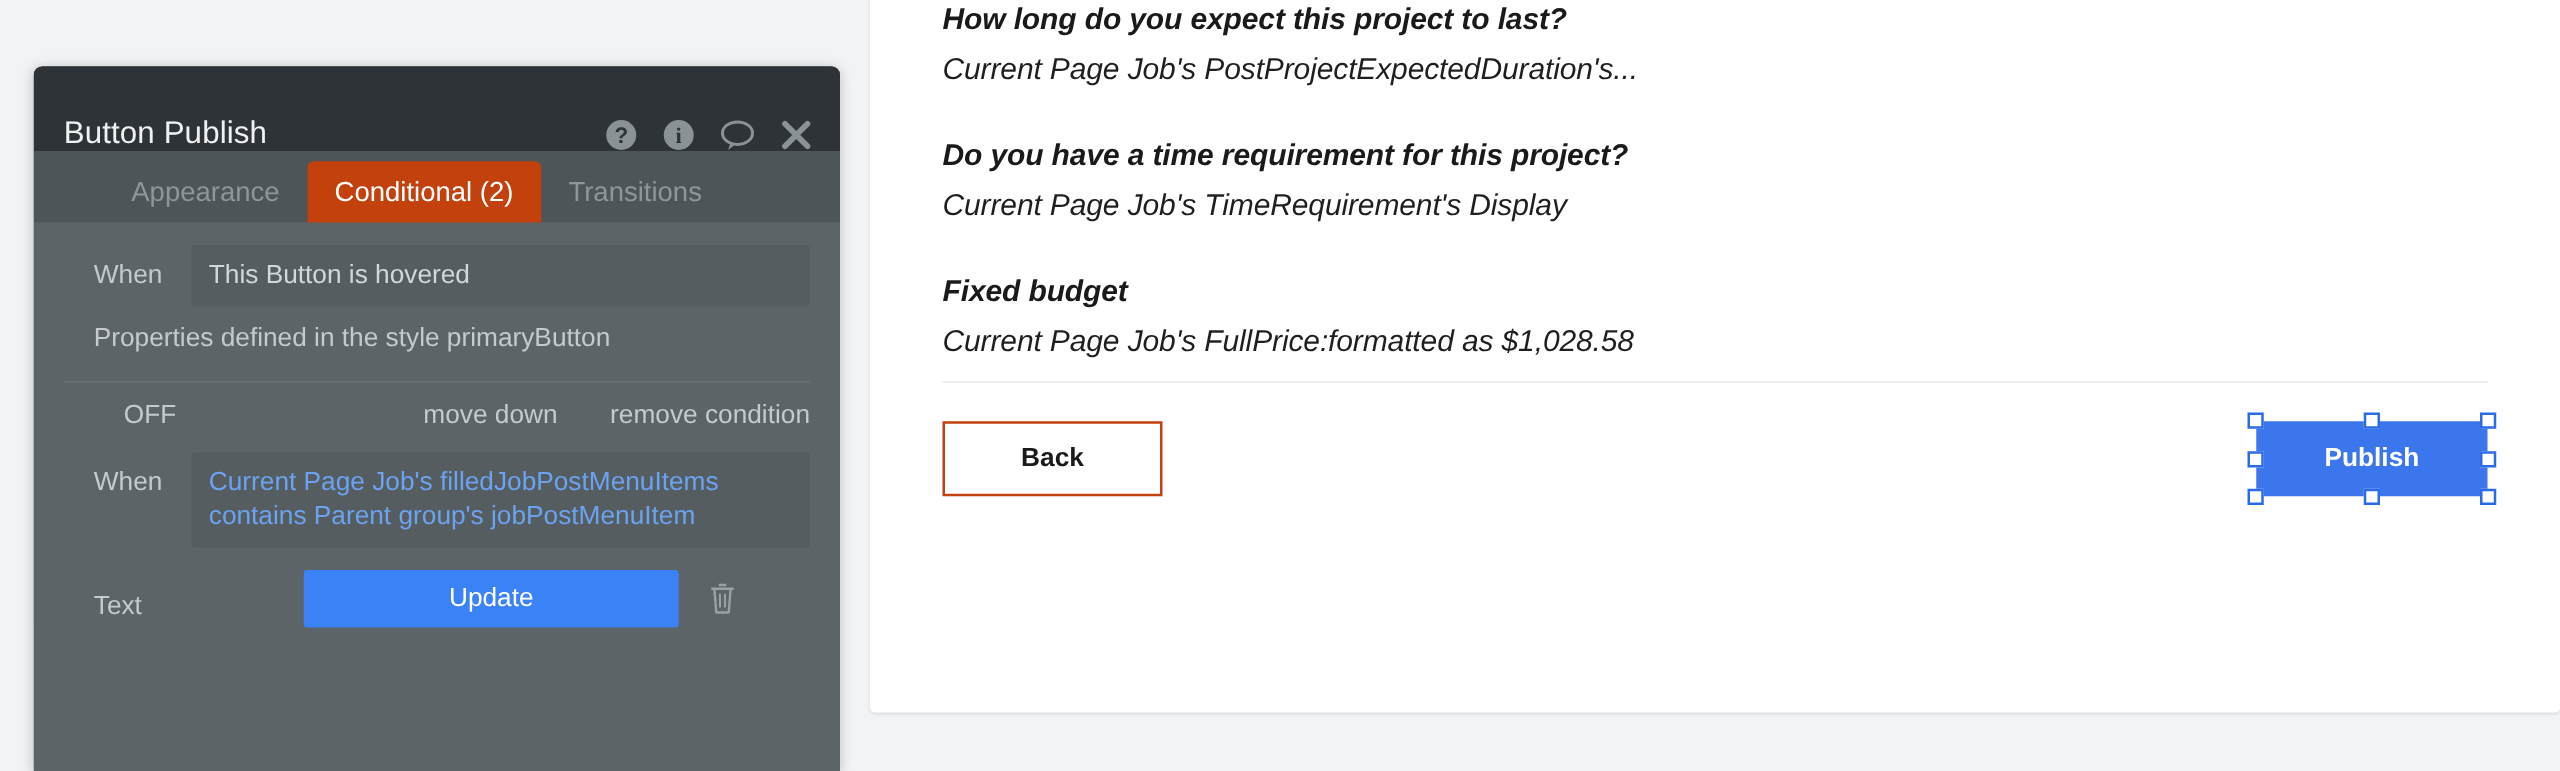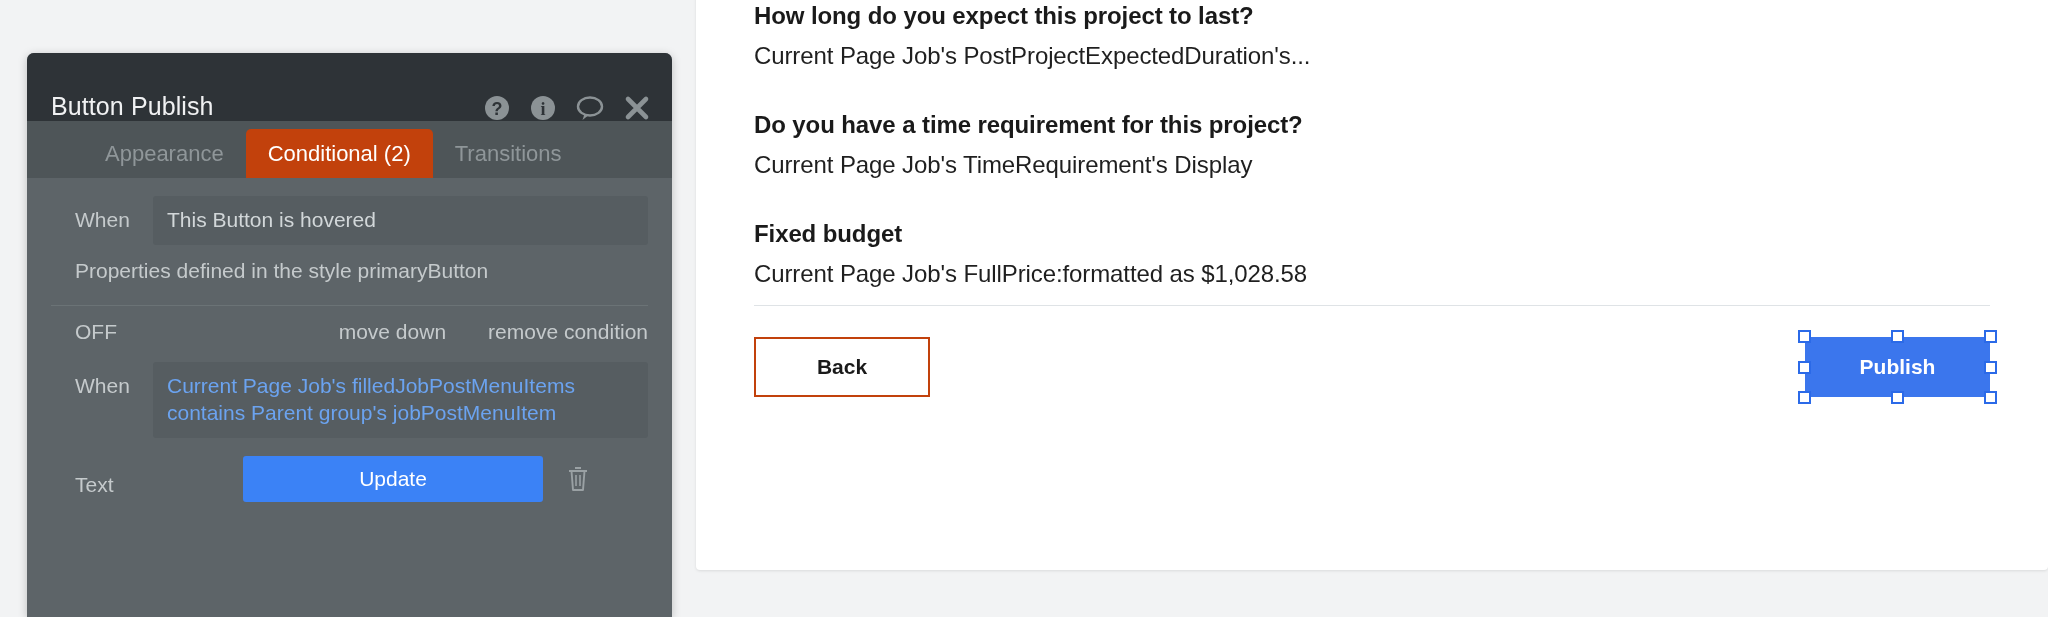--- a/index.html
+++ b/index.html
@@ -28,21 +28,21 @@
     box-shadow: 0 1px 3px rgba(0,0,0,0.10);
   }
 
   #doc-inner {
     position: absolute;
     left: 58px;
     top: 40px;
     right: 58px;
   }
 
-  .qa-block { margin-bottom: 36px; }
+  .qa-block { margin-bottom: 36px; font-style: italic; }
 
   .qa-question {
     font-size: 24px;
     font-weight: bold;
     color: #1a1a1a;
     line-height: 1.35;
     margin-bottom: 8px;
     letter-spacing: -0.1px;
   }
 
@@ -231,21 +231,21 @@
 
   #divider-line {
     height: 1px;
     background: #6b7376;
     margin: 0 24px 0 24px;
   }
 
   #toggle-row {
     display: flex;
     align-items: center;
-    padding: 14px 24px 10px 48px;
+    padding: 14px 24px 10px 72px;
   }
 
   #off-label {
     font-size: 21px;
     color: #c5cacc;
     flex: 1;
   }
 
   .link-action {
     font-size: 21px;

